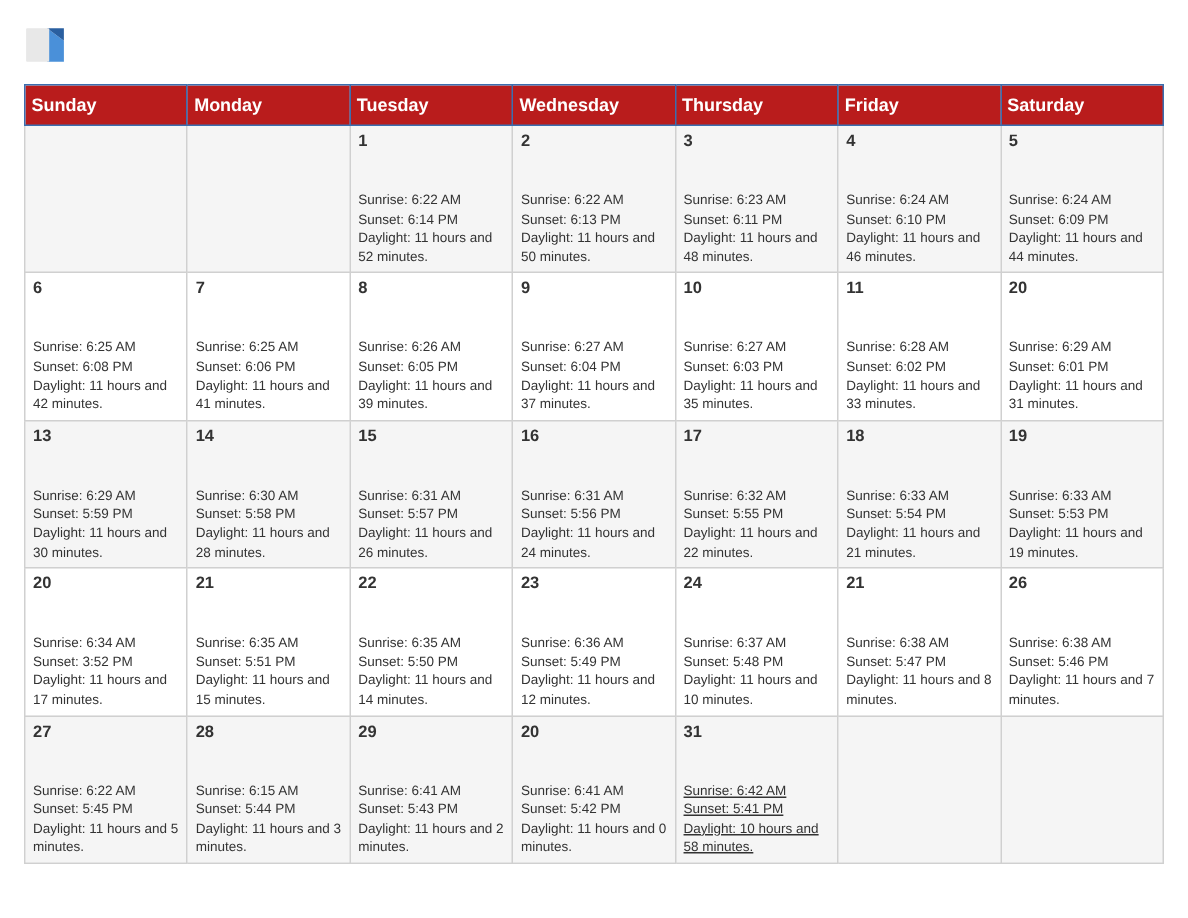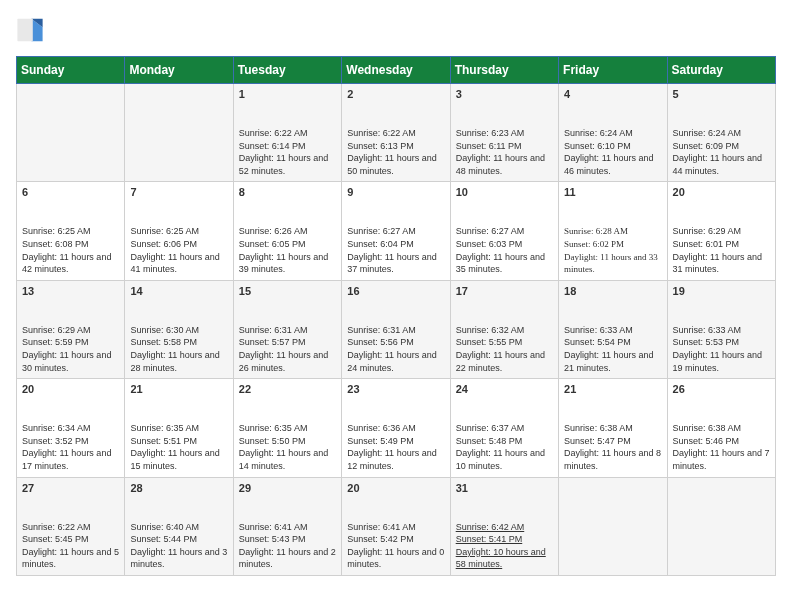--- a/index.html
+++ b/index.html
@@ -46,21 +46,21 @@
     .location {
       font-size: 14px;
       color: #555;
     }
     table {
       width: 100%;
       border-collapse: collapse;
       table-layout: fixed;
     }
     thead tr th {
-      background-color: #15803d;
+      background-color: #b91c1c;
       color: #fff;
       font-size: 12px;
       font-weight: bold;
       padding: 6px 4px;
       text-align: left;
       border: 1px solid #3a6eaf;
     }
     tbody tr td {
       border: 1px solid #d0d0d0;
       vertical-align: top;
@@ -184,21 +184,21 @@
 Daylight: 11 hours and 37 minutes.</div>
         </td>
         <td>
           <span class="day-number">10</span>
           <div class="day-info" style="white-space: pre-line;">Sunrise: 6:27 AM
 Sunset: 6:03 PM
 Daylight: 11 hours and 35 minutes.</div>
         </td>
         <td>
           <span class="day-number">11</span>
-          <div class="day-info" style="white-space: pre-line; font-family: Liberation Serif, serif;">Sunrise: 6:28 AM
+          <div class="day-info" style="white-space: pre-line;">Sunrise: 6:28 AM
 Sunset: 6:02 PM
 Daylight: 11 hours and 33 minutes.</div>
         </td>
         <td>
           <span class="day-number">20</span>
           <div class="day-info" style="white-space: pre-line;">Sunrise: 6:29 AM
 Sunset: 6:01 PM
 Daylight: 11 hours and 31 minutes.</div>
         </td>
       </tr>
@@ -292,21 +292,21 @@
       </tr>
       <tr>
         <td>
           <span class="day-number">27</span>
           <div class="day-info" style="white-space: pre-line;">Sunrise: 6:22 AM
 Sunset: 5:45 PM
 Daylight: 11 hours and 5 minutes.</div>
         </td>
         <td>
           <span class="day-number">28</span>
-          <div class="day-info" style="white-space: pre-line;">Sunrise: 6:40 AM
+          <div class="day-info" style="white-space: pre-line;">Sunrise: 6:15 AM
 Sunset: 5:44 PM
 Daylight: 11 hours and 3 minutes.</div>
         </td>
         <td>
           <span class="day-number">29</span>
           <div class="day-info" style="white-space: pre-line;">Sunrise: 6:41 AM
 Sunset: 5:43 PM
 Daylight: 11 hours and 2 minutes.</div>
         </td>
         <td>

